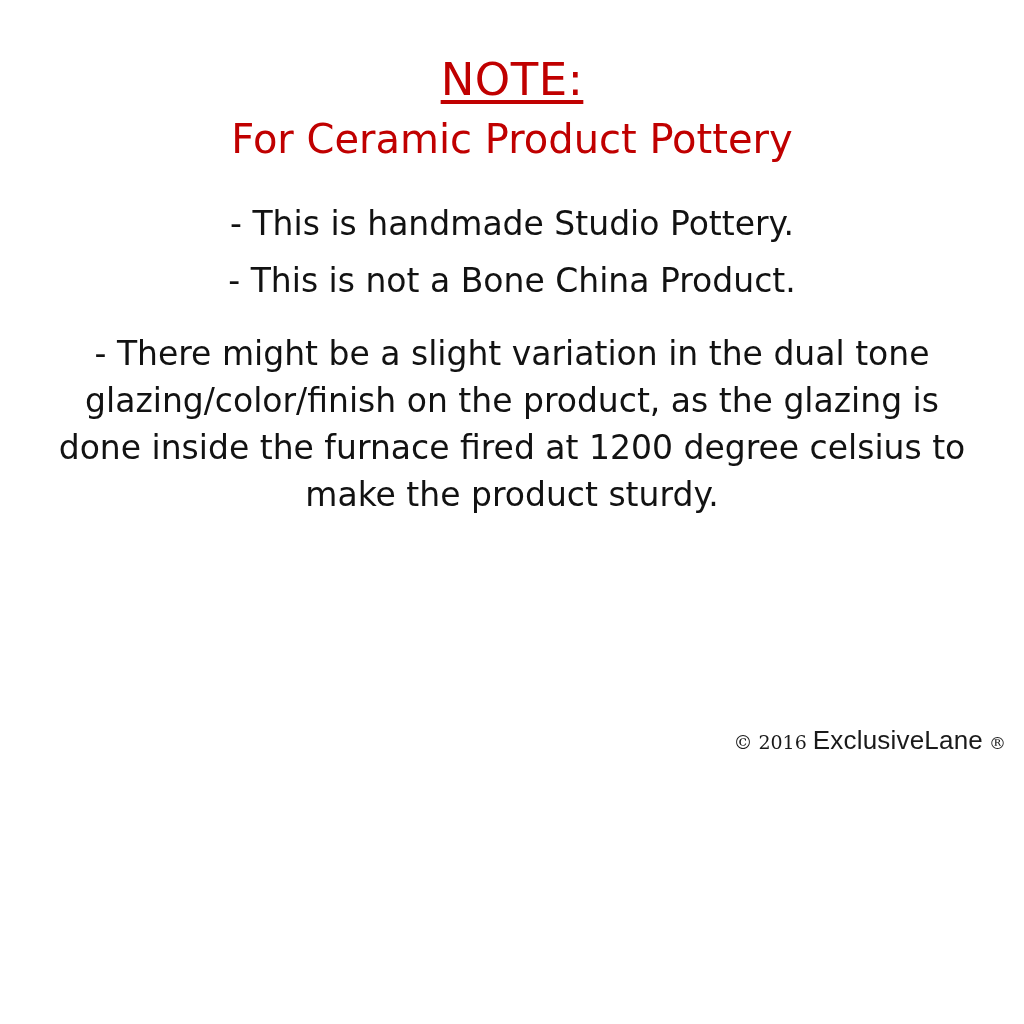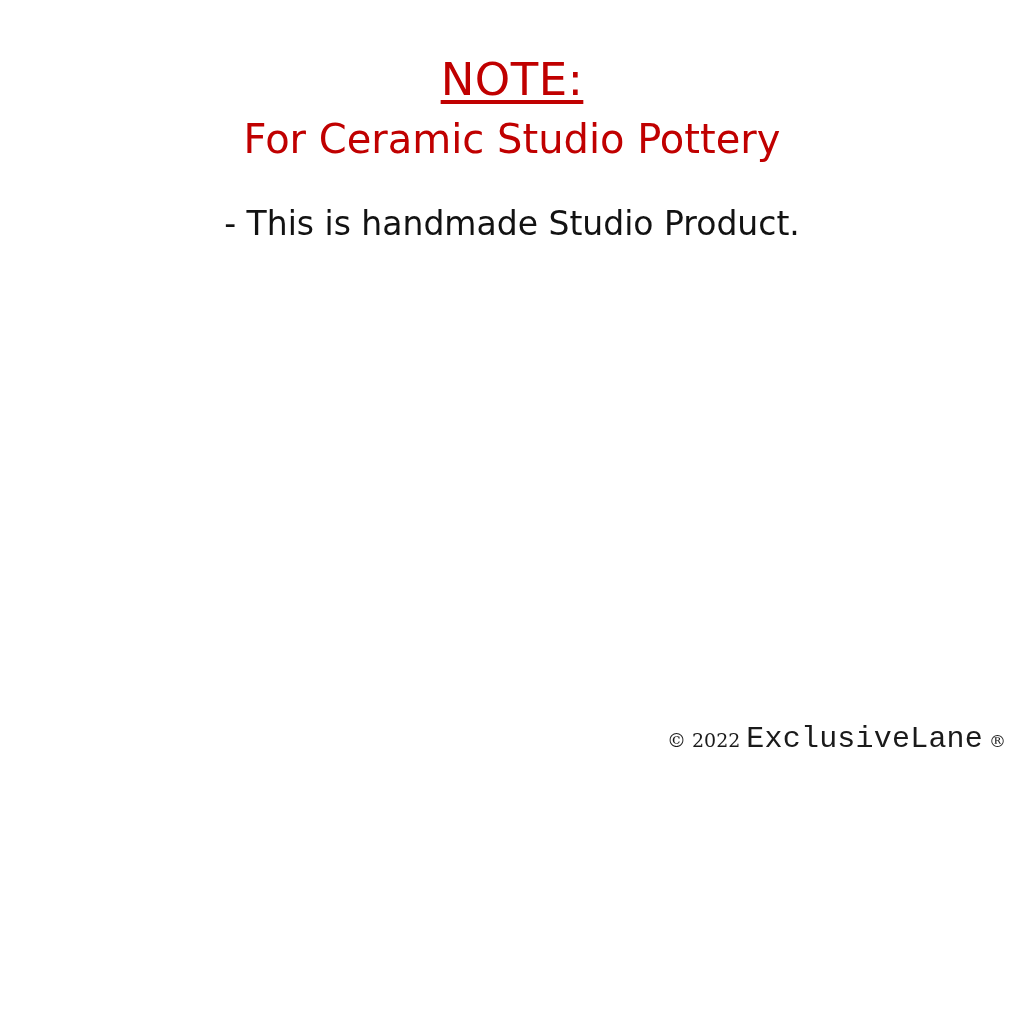--- a/index.html
+++ b/index.html
@@ -67,45 +67,47 @@
     display: flex;
     align-items: baseline;
     gap: 6px;
     color: #1a1a1a;
   }
   .footer .copy {
     font-size: 19px;
     font-family: "DejaVu Serif", serif;
   }
   .footer .brand {
-    font-size: 30px;
-    font-family: Liberation Mono, monospace;
+    font-size: 26px;
+    font-family: Liberation Sans, sans-serif;
     letter-spacing: 0.2px;
   }
   .footer .reg {
     font-size: 17px;
     font-family: "DejaVu Serif", serif;
     vertical-align: super;
   }
 </style>
 </head>
 <body>
 
 <div class="page">
 
   <div class="note-heading">
     <span class="underline">NOTE:</span>
   </div>
 
-  <div class="note-subheading">For Ceramic Studio Pottery</div>
+  <div class="note-subheading">For Ceramic Product Pottery</div>
 
   <div class="body-block">
-    <p class="para">- This is handmade Studio Product.</p>
+    <p class="para">- This is handmade Studio Pottery.</p>
+    <p class="para">- This is not a Bone China Product.</p>
+    <p class="para p-wide gap-top">- There might be a slight variation in the dual tone glazing/color/finish on the product, as the glazing is done inside the furnace fired at 1200 degree celsius to make the product sturdy.</p>
   </div>
 
   <div class="footer">
     <span class="copy">©</span>
-    <span class="copy">2022</span>
+    <span class="copy">2016</span>
     <span class="brand">ExclusiveLane</span>
     <span class="reg">®</span>
   </div>
 
 </div>
 
 </body></html>

